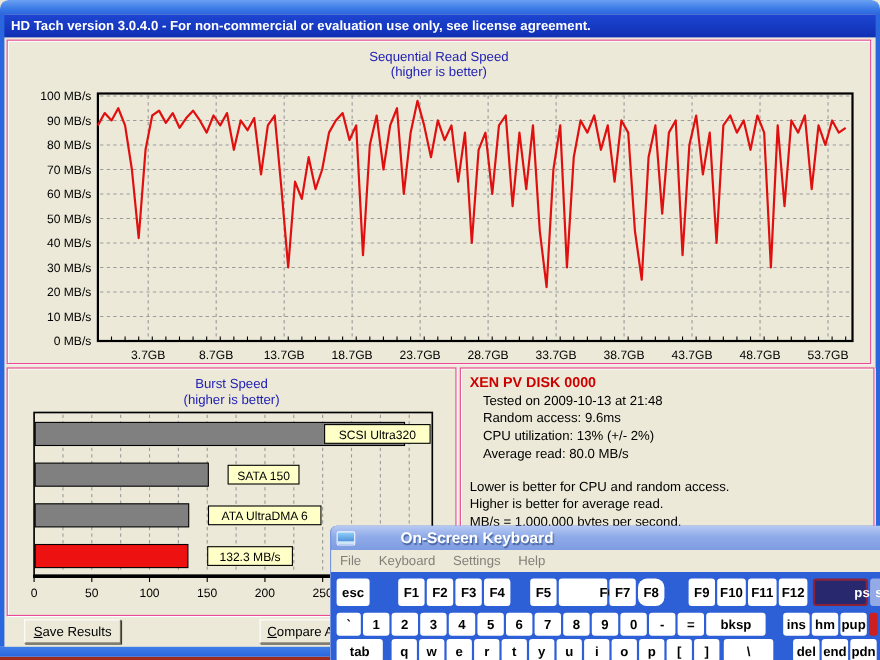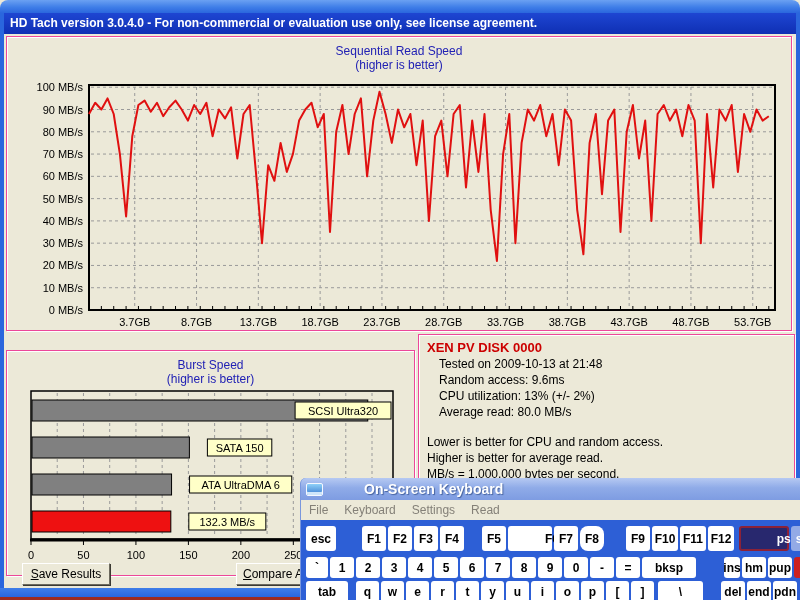--- a/index.html
+++ b/index.html
@@ -20,21 +20,21 @@
   #hdtach .bottom-strip{position:absolute;left:0;top:588px;width:100%;height:9px;
      background:linear-gradient(180deg,#3f7ee8,#2a66dd);}
 
   .panel{position:absolute;background:#ece9d8;border:1px solid #ec4899;
      box-shadow:inset 1px 1px 0 #ffffff, 1px 1px 0 #ffffff;}
   .chart-title{color:#2121b4;font-size:12px;text-align:center;line-height:14px;margin-top:7px;}
 
   #seq-panel{left:6px;top:36px;width:784px;height:293px;}
   #seq-svg{position:absolute;left:2px;top:39px;}
 
-  #burst-panel{left:6px;top:350px;width:407px;height:224px;}
+  #burst-panel{left:6px;top:334px;width:407px;height:224px;}
   #burst-svg{position:absolute;left:2px;top:36px;}
 
   #info-panel{left:418px;top:334px;width:375px;height:224px;font-size:12px;color:#000;}
   #info-panel .inner{padding:5px 8px;line-height:16px;}
   #info-device{color:#cc0000;font-weight:bold;font-size:13px;}
   .info-line{padding-left:12px;}
   .info-gap{height:14px;}
 
   .xp-button{position:absolute;top:563px;height:22px;background:#ece9d8;
      border:1px solid;border-color:#ffffff #6d6a5e #6d6a5e #ffffff;
@@ -260,21 +260,21 @@
 
   <div id="osk">
     <div class="titlebar">
       <div class="kbicon"></div>
       <div class="titletext">On-Screen Keyboard</div>
     </div>
     <div class="menubar">
       <span class="menu-item">File</span>
       <span class="menu-item">Keyboard</span>
       <span class="menu-item">Settings</span>
-      <span class="menu-item">Read</span>
+      <span class="menu-item">Help</span>
     </div>
     <div class="kb">
       <div class="kb-row" id="kb-row-1">
           <div class="key" style="width: 30px; margin-left: 0px;">esc</div>
           <div class="key" style="width: 24px; margin-left: 26px;">F1</div>
           <div class="key" style="width: 24px; margin-left: 2px;">F2</div>
           <div class="key" style="width: 24px; margin-left: 2px;">F3</div>
           <div class="key" style="width: 24px; margin-left: 2px;">F4</div>
           <div class="key" style="width: 24px; margin-left: 18px;">F5</div>
           <div class="key" style="width: 24px; margin-left: 2px; padding-left: 44px;">F6</div>
@@ -296,21 +296,21 @@
           <div class="key" style="width: 24px; margin-left: 2px;">4</div>
           <div class="key" style="width: 24px; margin-left: 2px;">5</div>
           <div class="key" style="width: 24px; margin-left: 2px;">6</div>
           <div class="key" style="width: 24px; margin-left: 2px;">7</div>
           <div class="key" style="width: 24px; margin-left: 2px;">8</div>
           <div class="key" style="width: 24px; margin-left: 2px;">9</div>
           <div class="key" style="width: 24px; margin-left: 2px;">0</div>
           <div class="key" style="width: 24px; margin-left: 2px;">-</div>
           <div class="key" style="width: 24px; margin-left: 2px;">=</div>
           <div class="key" style="width: 54px; margin-left: 2px;">bksp</div>
-          <div class="key" style="width: 16px; margin-left: 28px;">ins</div>
+          <div class="key" style="width: 24px; margin-left: 16px;">ins</div>
           <div class="key" style="width: 24px; margin-left: 2px;">hm</div>
           <div class="key" style="width: 24px; margin-left: 2px;">pup</div>
           <div class="key red" style="width: 8px; margin-left: 2px;"></div>
         </div>
       <div class="kb-row" id="kb-row-3">
           <div class="key" style="width: 42px; margin-left: 0px;">tab</div>
           <div class="key" style="width: 23px; margin-left: 8px;">q</div>
           <div class="key" style="width: 23px; margin-left: 2px;">w</div>
           <div class="key" style="width: 23px; margin-left: 2px;">e</div>
           <div class="key" style="width: 23px; margin-left: 2px;">r</div>

